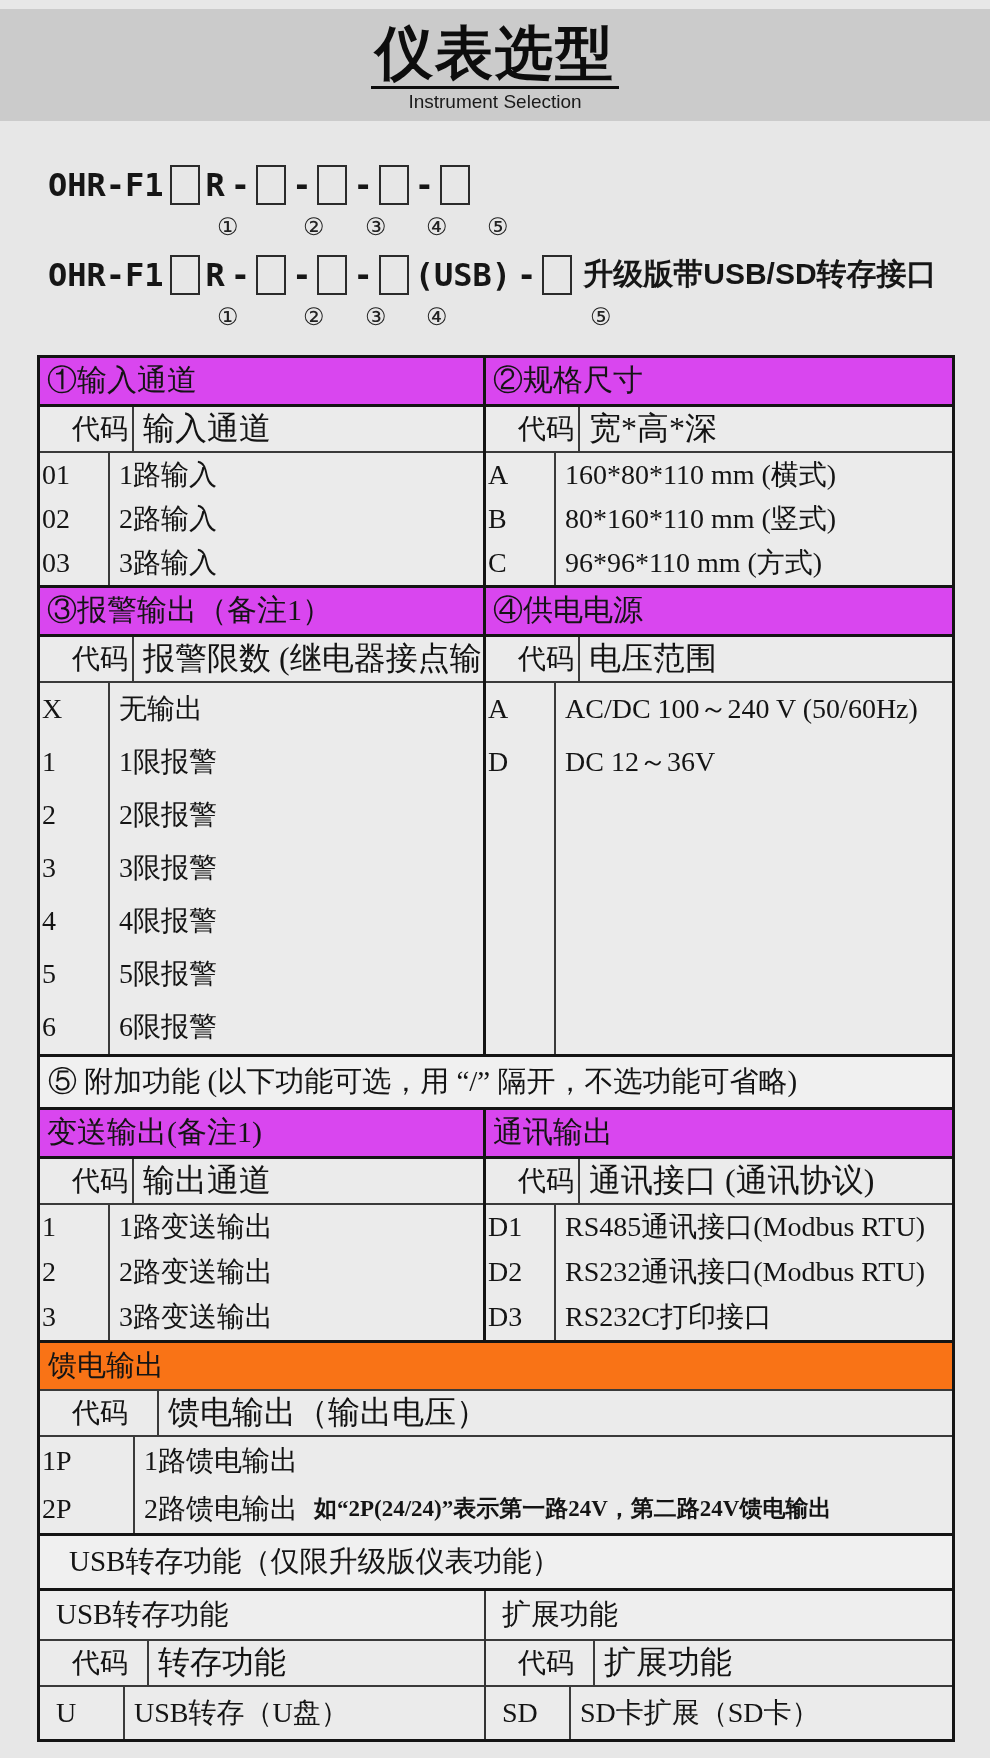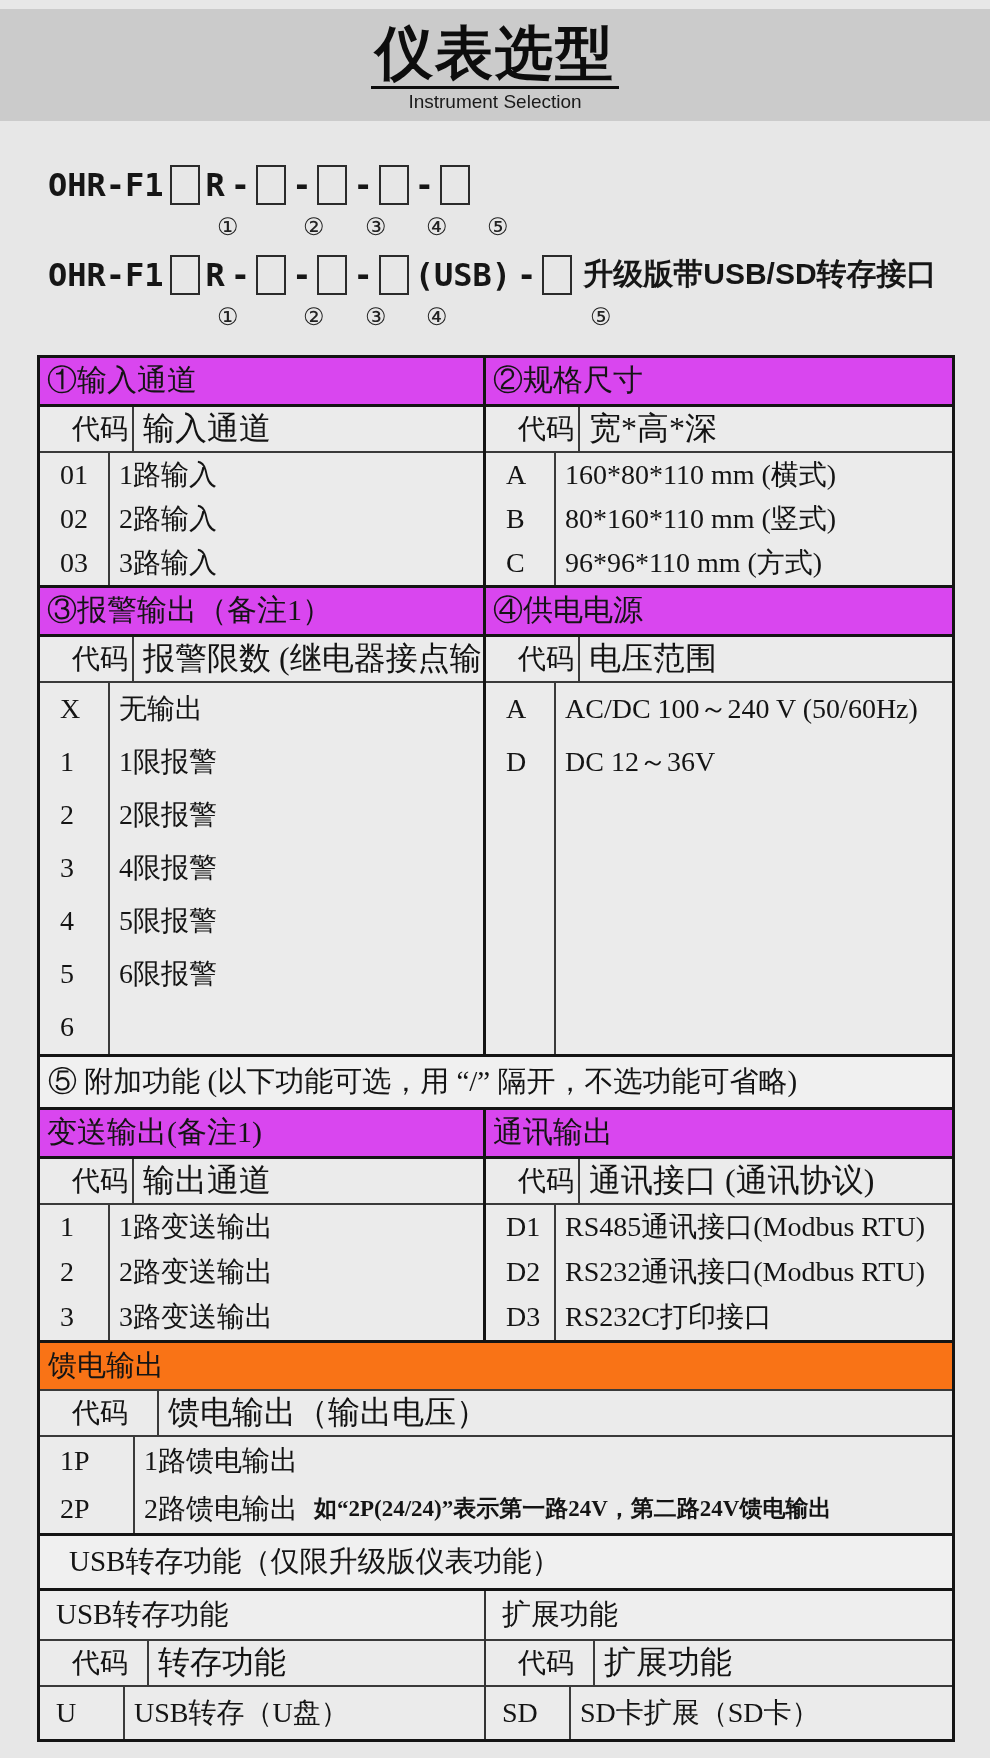--- a/index.html
+++ b/index.html
@@ -121,21 +121,21 @@
   .data{display:flex;flex:1;align-items:stretch;}
   .code-col{width:70px;flex:none;border-right:2px solid #3a3a3a;box-sizing:border-box;}
   .desc-col{flex:1;min-width:0;}
   .cell{
     height:44px;
     display:flex;align-items:center;
     padding-left:9px;
     font-size:28px;
     white-space:nowrap;overflow:hidden;
   }
-  .code-col .cell{padding-left:20px;}
+  .code-col .cell{padding-left:2px;}
   .h53 .cell{height:53px;}
   .h45 .cell{height:45px;}
   .h48 .cell{height:48px;}
   .h52 .cell{height:52px;}
   .cw95 .code-h,.cw95 .code-col{width:95px;}
   .cw85 .code-h,.cw85 .code-col{width:85px;}
   .cw85 .code-col .cell{padding-left:16px;}
   .note{
     font-size:23px;
     font-weight:600;
@@ -299,20 +299,23 @@
             <div class="cell">
               <span>无输出</span>
             </div>
             <div class="cell">
               <span>1限报警</span>
             </div>
             <div class="cell">
               <span>2限报警</span>
             </div>
             <div class="cell">
+              <span>3限报警</span>
+            </div>
+            <div class="cell">
               <span>4限报警</span>
             </div>
             <div class="cell">
               <span>5限报警</span>
             </div>
             <div class="cell">
               <span>6限报警</span>
             </div>
           </div>
         </div>

